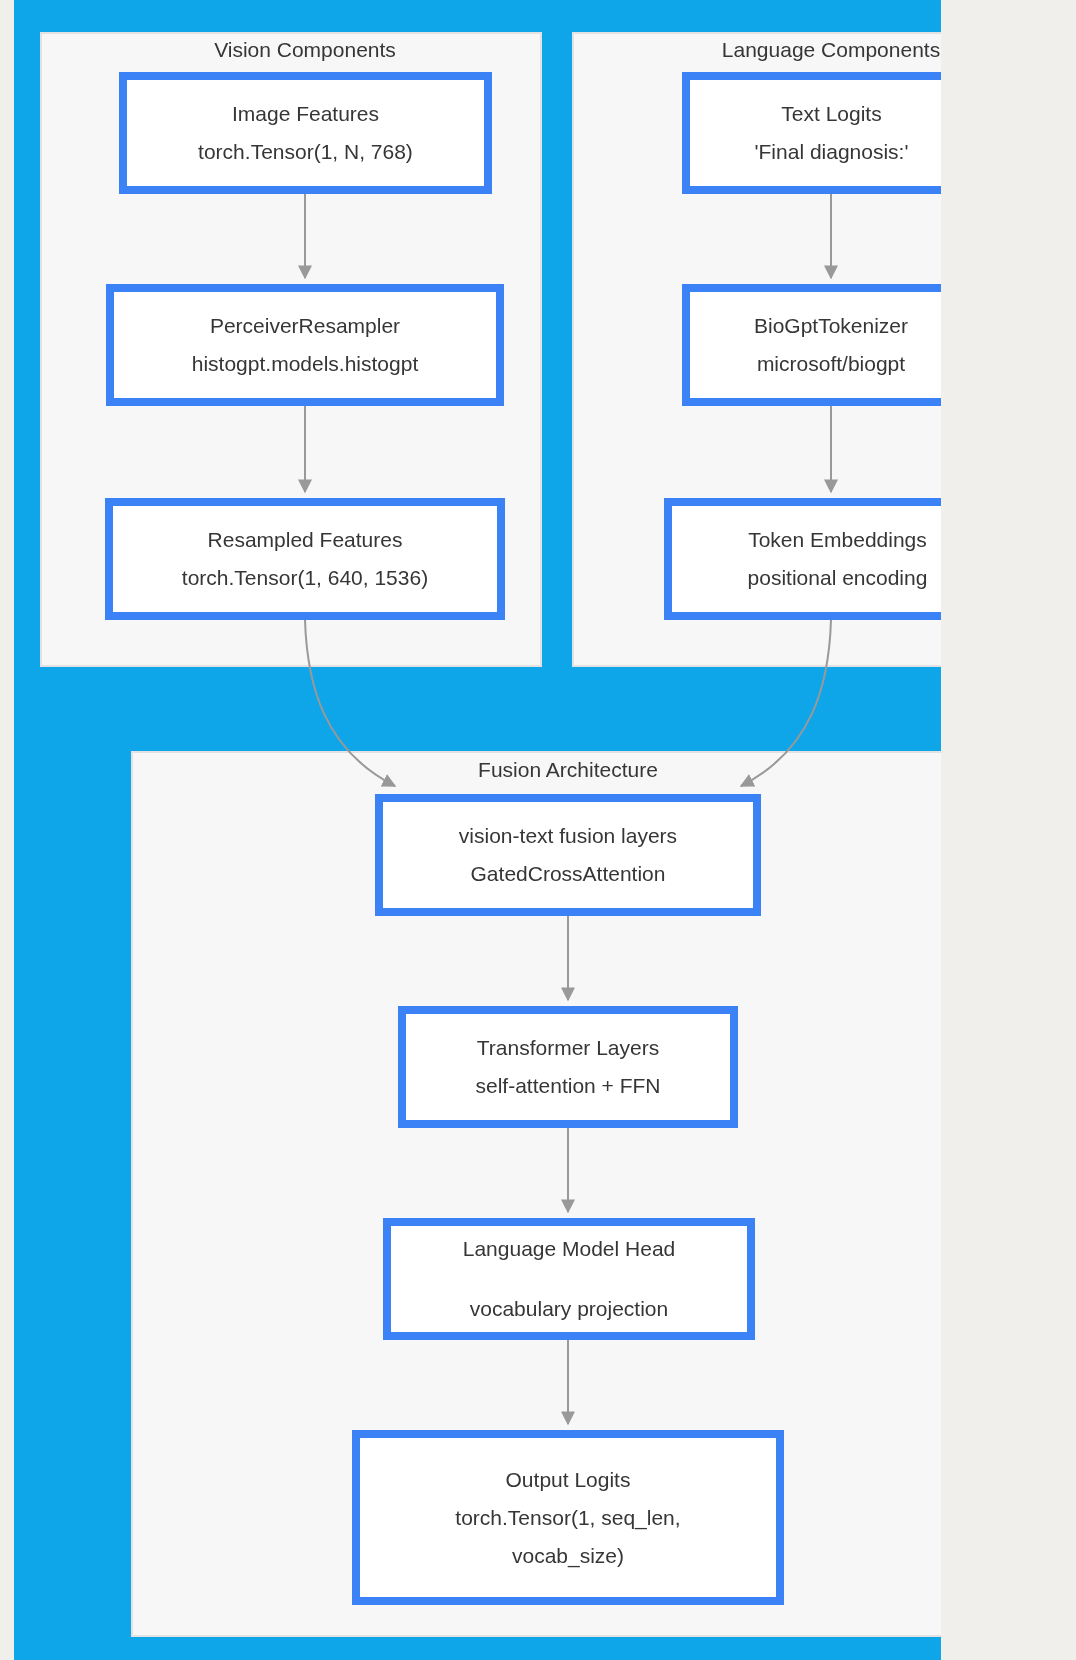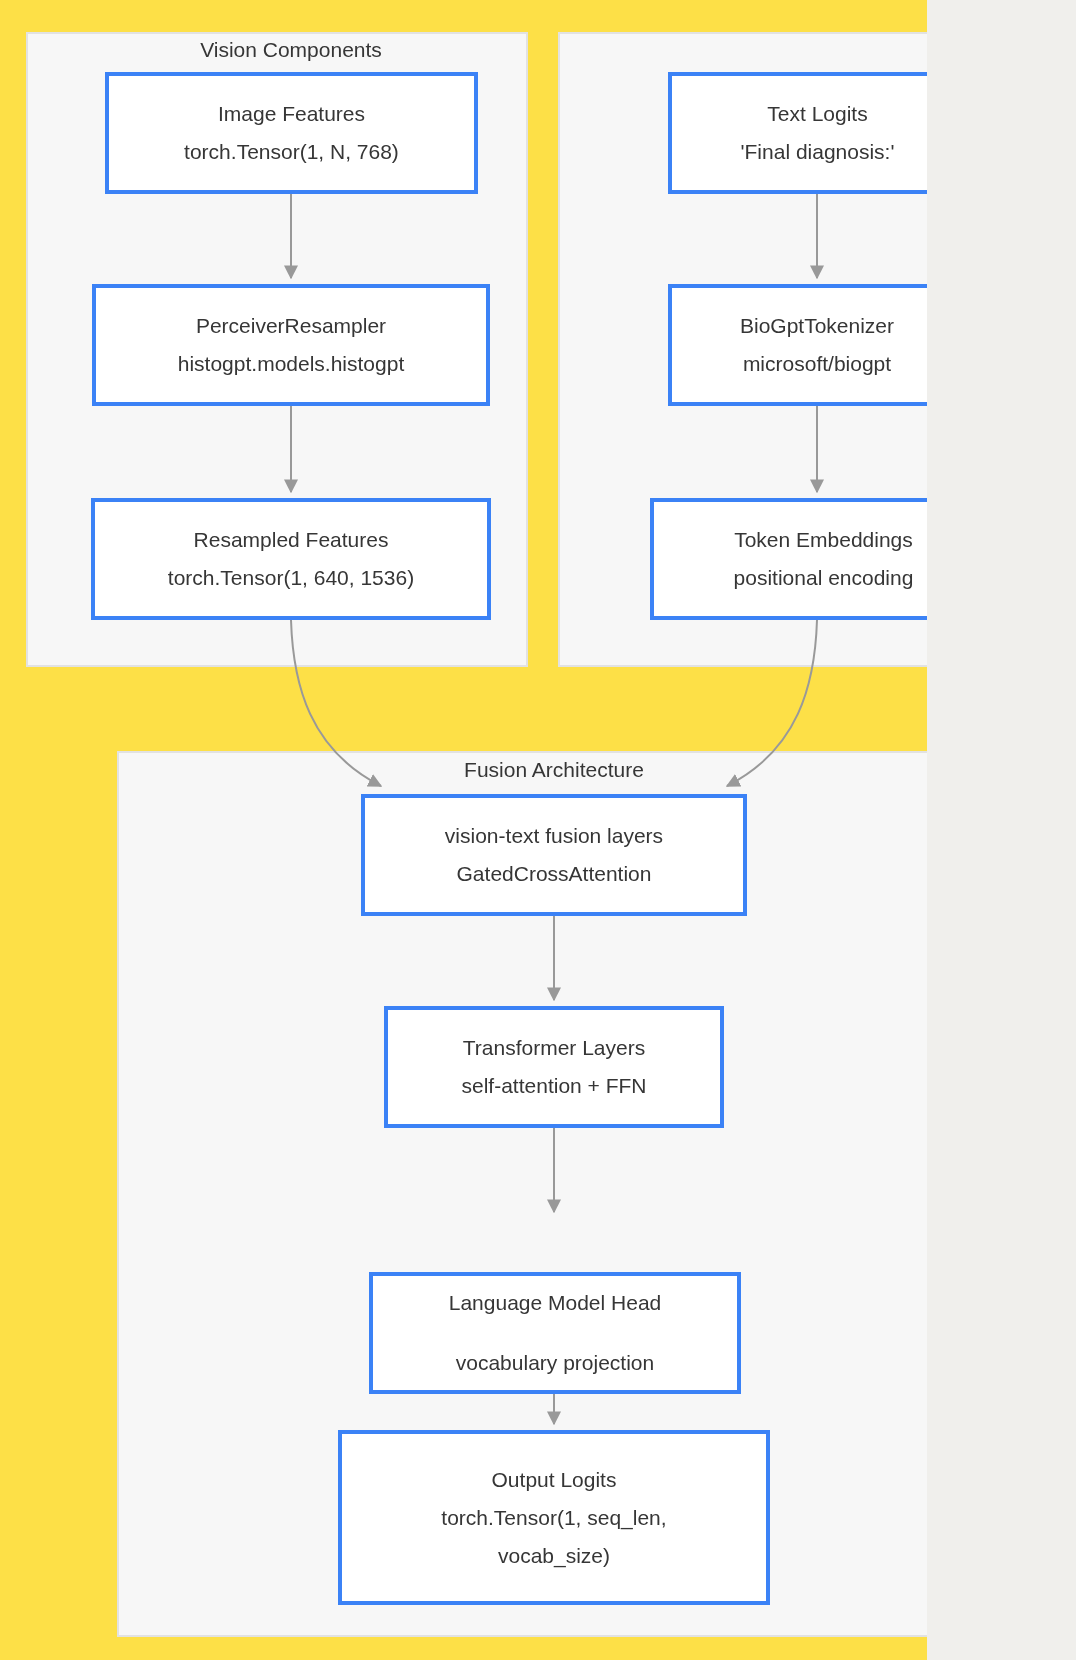--- a/index.html
+++ b/index.html
@@ -5,41 +5,42 @@
   html, body { margin: 0; padding: 0; }
   body {
     background: #f0efec;
     font-family: "Liberation Sans", sans-serif;
     color: #363636;
   }
   .canvas {
     position: relative;
     width: 927px;
     height: 1660px;
-    background: #fde047;
+    background: #0ea5e9;
     overflow: hidden;
+    margin-left: 14px;
   }
   .cluster {
     position: absolute;
     background: #f7f7f7;
     border: 2px solid #e2e2e2;
     box-sizing: border-box;
   }
   .cluster-title {
     position: absolute;
     font-size: 21px;
     line-height: 24px;
     text-align: center;
     color: #363636;
     white-space: nowrap;
   }
   .node {
     position: absolute;
     background: #ffffff;
-    border: 4px solid #3b82f6;
+    border: 8px solid #3b82f6;
     box-sizing: border-box;
     display: flex;
     flex-direction: column;
     align-items: center;
     justify-content: center;
     text-align: center;
   }
   .nl {
     display: block;
     font-size: 21px;
@@ -58,20 +59,21 @@
 </head>
 <body>
 
 <div class="canvas">
 
   <div class="cluster" style="left:26px; top:32px; width:502px; height:635px;"></div>
   <div class="cluster" style="left:558px; top:32px; width:484px; height:635px;"></div>
   <div class="cluster" style="left:117px; top:751px; width:853px; height:886px;"></div>
 
   <div class="cluster-title" style="left:91px; top:38px; width:400px;">Vision Components</div>
+  <div class="cluster-title" style="left:650px; top:38px; width:334px;">Language Components</div>
   <div class="cluster-title" style="left:338px; top:758px; width:432px;">Fusion Architecture</div>
 
   <svg class="edges" viewBox="0 0 1076 1660">
     <defs>
       <marker id="arrow" viewBox="0 0 10 10" refX="9" refY="5" markerWidth="7" markerHeight="7" orient="auto-start-reverse">
         <path d="M 0 0 L 10 5 L 0 10 z" fill="#999999"></path>
       </marker>
     </defs>
     <line x1="291" y1="194" x2="291" y2="278" stroke="#999999" stroke-width="2" marker-end="url(#arrow)"></line>
     <line x1="291" y1="406" x2="291" y2="492" stroke="#999999" stroke-width="2" marker-end="url(#arrow)"></line>
@@ -111,21 +113,21 @@
   </div>
 
   <div class="node" style="left:361px; top:794px; width:386px; height:122px;">
     <span class="nl">vision-text fusion layers</span>
     <span class="nl">GatedCrossAttention</span>
   </div>
   <div class="node" style="left:384px; top:1006px; width:340px; height:122px;">
     <span class="nl">Transformer Layers</span>
     <span class="nl">self-attention + FFN</span>
   </div>
-  <div class="node" style="left:369px; top:1272px; width:372px; height:122px;gap:22px;">
+  <div class="node" style="left:369px; top:1218px; width:372px; height:122px;gap:22px;">
     <span class="nl">Language Model Head</span>
     <span class="nl">vocabulary projection</span>
   </div>
   <div class="node" style="left:338px; top:1430px; width:432px; height:175px;">
     <span class="nl">Output Logits</span>
     <span class="nl">torch.Tensor(1, seq_len,</span>
     <span class="nl">vocab_size)</span>
   </div>
 
 </div>

